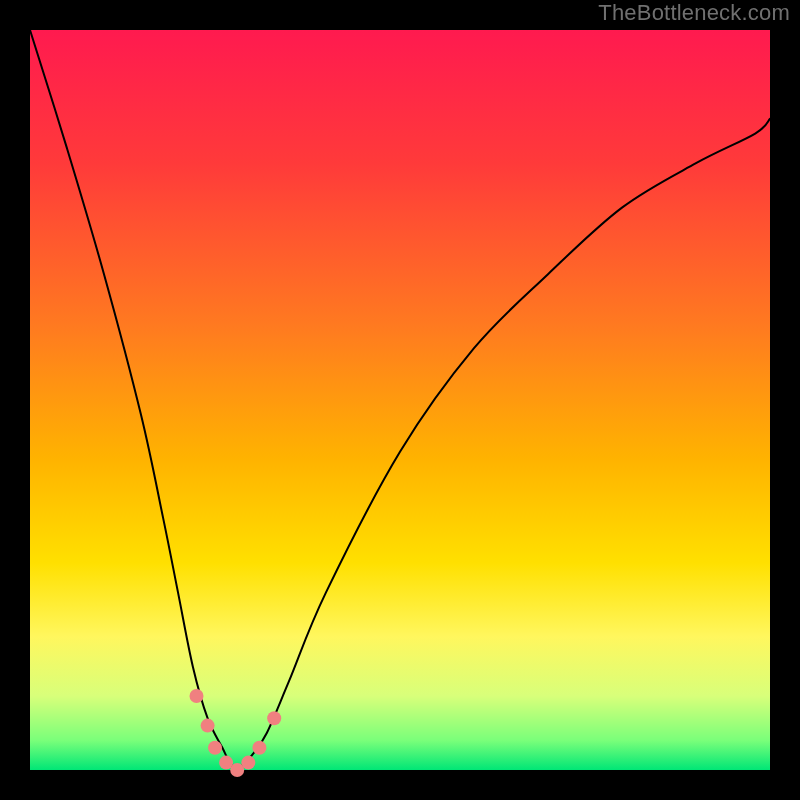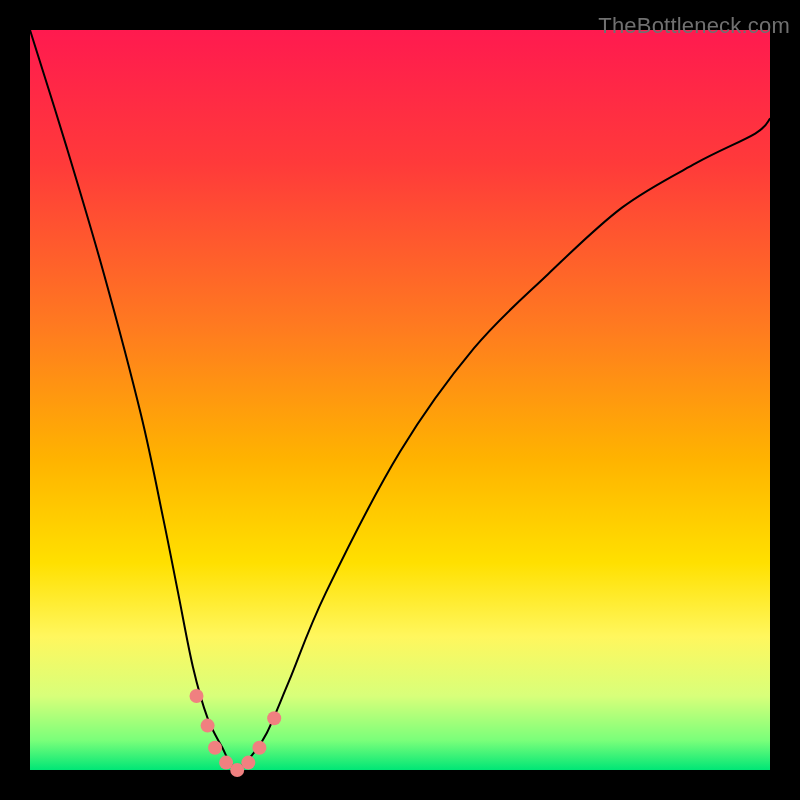--- a/index.html
+++ b/index.html
@@ -10,21 +10,21 @@
     background: #000;
     overflow: hidden;
   }
   .chart-container {
     position: relative;
     width: 800px;
     height: 800px;
   }
   .watermark {
     position: absolute;
-    top: 13px;
+    top: 0;
     right: 10px;
     font-family: Arial, Helvetica, sans-serif;
     font-size: 22px;
     color: #707070;
     font-weight: 500;
     letter-spacing: 0.2px;
     z-index: 10;
   }
   svg {
     display: block;

